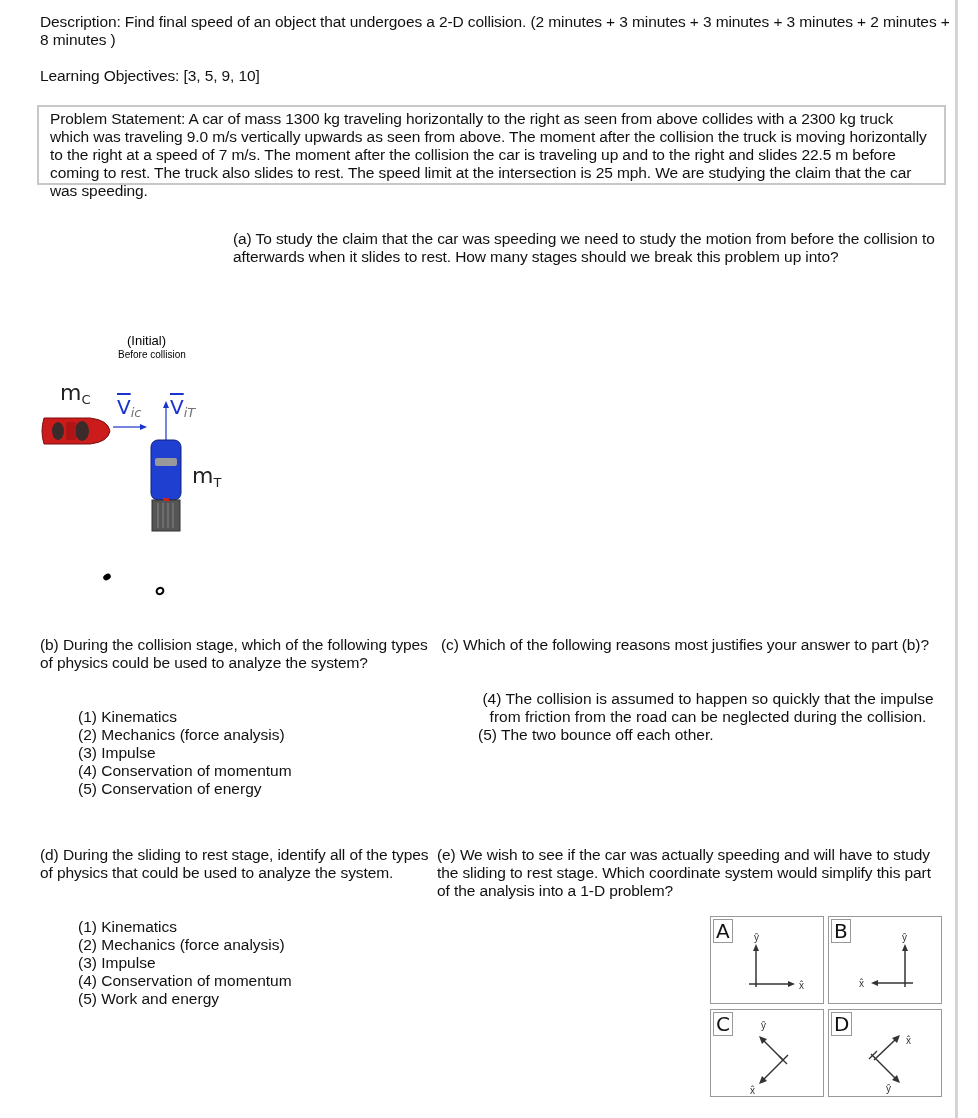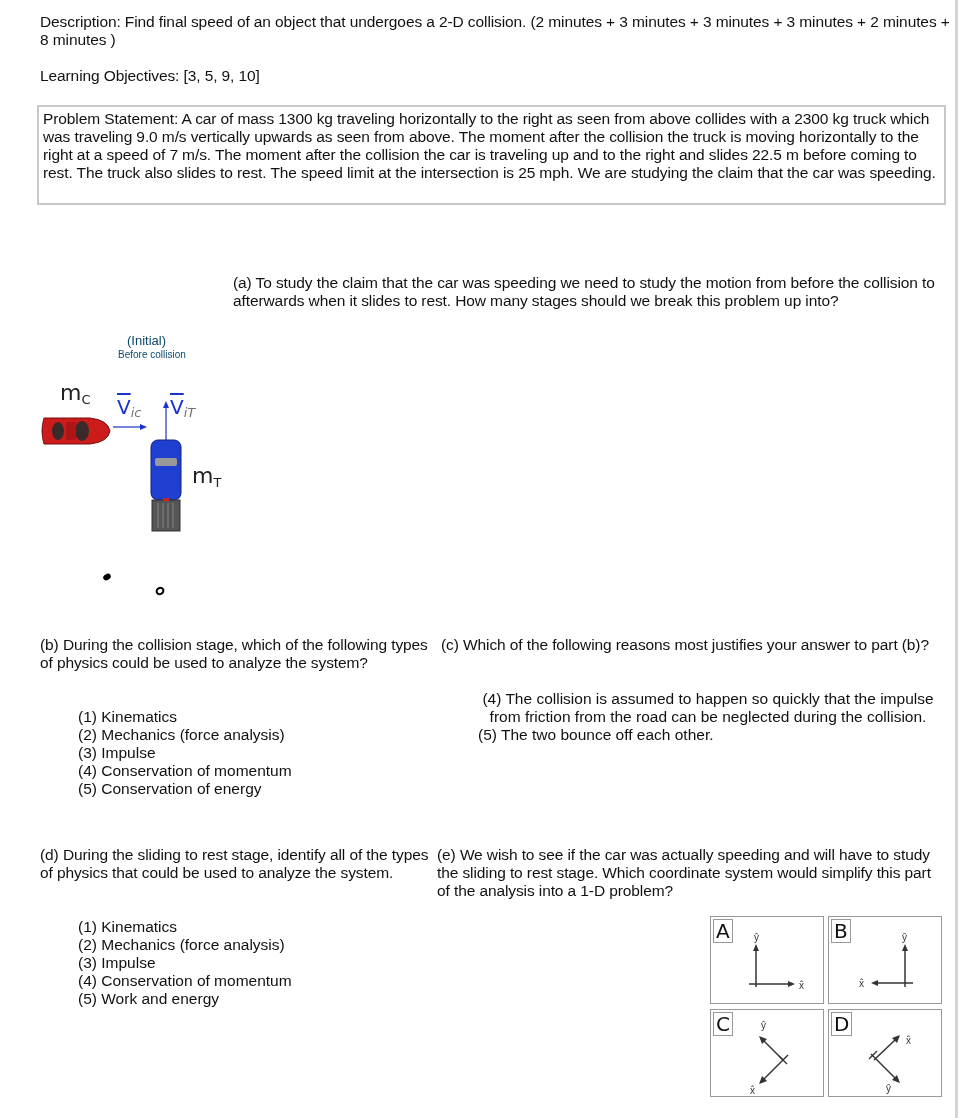--- a/index.html
+++ b/index.html
@@ -2,35 +2,35 @@
 <html><head>
 <meta charset="utf-8">
 <style>
   html, body { margin:0; padding:0; background:#ffffff; }
   body { width:978px; height:1118px; position:relative; overflow:hidden;
          font-family:"Liberation Sans", "DejaVu Sans", sans-serif; color:#111; }
   .right-rule { position:absolute; left:955px; top:0; width:3px; height:1118px; background:#d4d4d4; }
   .txt { position:absolute; font-size:15.5px; line-height:18px; letter-spacing:-0.1px; }
   .desc { left:40px; top:13px; width:910px; }
   .lo { left:40px; top:67px; }
-  .ps-box { position:absolute; left:37px; top:105px; width:909px; height:100px;
-            border:2px solid #c8c8c8; box-sizing:border-box; padding:3px 4px; }
+  .ps-box { position:absolute; left:37px; top:105px; width:909px; height:80px;
+            border:2px solid #c8c8c8; box-sizing:border-box; padding:3px 11px; }
   .ps-box .txt { position:static; }
-  .qa { left:233px; top:230px; width:715px;margin-top:44px; }
+  .qa { left:233px; top:230px; width:715px; }
   .qb { left:40px; top:636px; width:395px; }
   .qc { left:441px; top:636px; width:500px; }
   .qd { left:40px; top:846px; width:395px; }
   .qe { left:437px; top:846px; width:505px; }
   ol.opts { position:absolute; list-style:none; margin:0; padding:0;
             font-size:15.5px; line-height:18px; }
   ol.opts li { padding-left:28px; text-indent:-28px; }
   .ob { left:78px; top:708px; }
   .oc { left:478px; top:690px; width:460px; }
   .od { left:78px; top:918px; }
-  .small-lbl { position:absolute; font-size:13px; color:#0c4a6e; }
+  .small-lbl { position:absolute; font-size:13px; color:#000000; }
   .initial { left:127px; top:333px; }
   .before { left:118px; top:349px; font-size:10px; }
   .mlabel { position:absolute; font-size:22px; color:#222; font-family:"DejaVu Sans", sans-serif; }
   .mlabel sub { font-size:13px; vertical-align:-4px; }
   .vlabel { position:absolute; font-size:20px; color:#1a33cc; font-family:"DejaVu Sans", sans-serif; }
   .vlabel sub { font-size:13px; color:#737373; vertical-align:-3px;font-style:italic; }
   .coord-box { position:absolute; width:114px; height:88px; border:1px solid #999;
                box-sizing:border-box; background:#fff; }
   .coord-box .letter { position:absolute; left:2px; top:2px; border:1px solid #999;
                font-size:20px; line-height:22px; padding:0 2px; font-family:"DejaVu Sans", sans-serif; }

